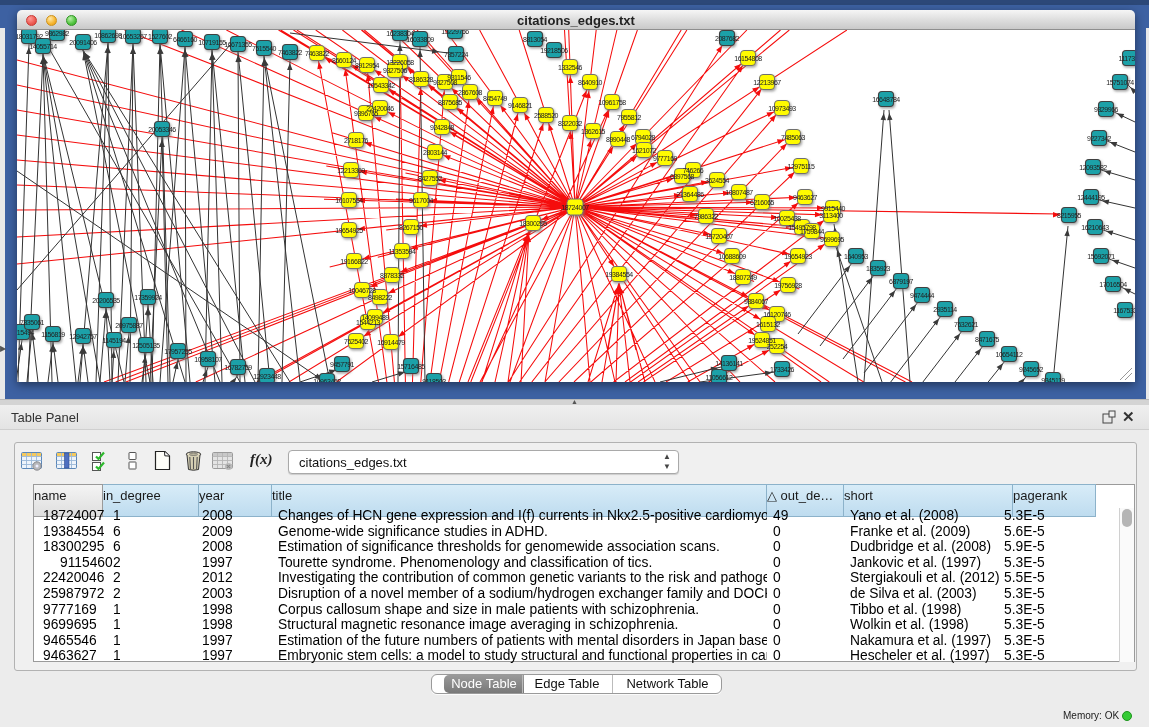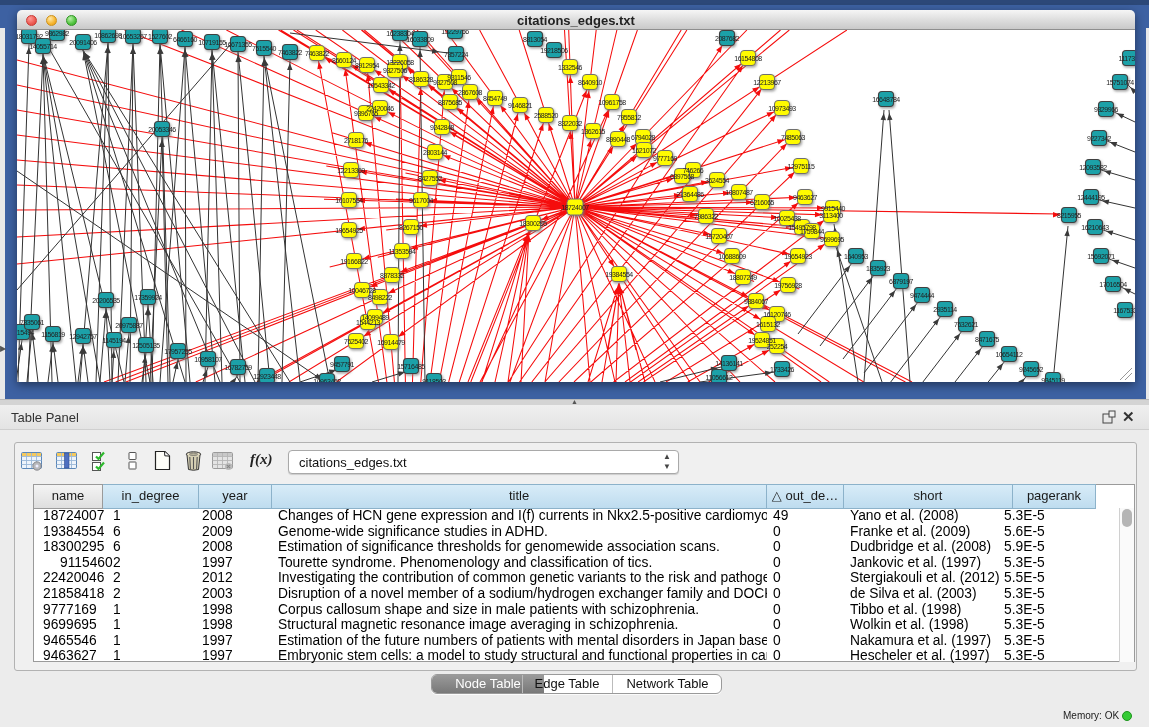--- a/index.html
+++ b/index.html
@@ -15,21 +15,21 @@
 #tpbar .t{position:absolute;left:11px;top:5px;font-size:13px;color:#333}
 #tpbar .x{position:absolute;left:1122px;top:3px;font-size:15px;font-weight:bold;color:#333}
 #tpbar svg{position:absolute;left:1102px;top:5px}
 .tic{position:absolute;top:450px}
 #fx{position:absolute;left:250px;top:451px;font-family:Liberation Serif, serif;font-style:italic;font-weight:bold;font-size:15px;color:#222}
 #dd{position:absolute;left:288px;top:450px;width:391px;height:24px;background:#fff;border:1px solid #a9a9a9;border-radius:4px;box-shadow:0 1px 1px rgba(0,0,0,.15)}
 #dd .t{position:absolute;left:10px;top:4px;font-size:13px;color:#111}
 #dd .a{position:absolute;left:374px;top:1px;font-size:8px;color:#444;line-height:10px;text-align:center}
 #panel{position:absolute;left:14px;top:442px;width:1123px;height:229px;background:#f0f0f0;border:1px solid #b2b2b2;border-radius:3px}
 #tbl{position:absolute;left:33px;top:484px;width:1102px;height:178px;background:#fff;border:1px solid #9a9a9a}
-.th{position:absolute;top:484px;height:25px;background:linear-gradient(#d8ecf8,#bedcef);border:1px solid #8cb2ca;border-left:none;font-size:13px;color:#1a1a1a;text-align:center;line-height:22px}
+.th{position:absolute;top:484px;height:33px;background:linear-gradient(#d8ecf8,#bedcef);border:1px solid #8cb2ca;border-left:none;font-size:13px;color:#1a1a1a;line-height:22px}
 .tr{position:absolute;left:0;width:1119px;height:15.6px;font-size:13.8px;color:#000}
 .tr span{position:absolute;top:0;white-space:nowrap}
 .tr .ttl{width:489px;overflow:hidden}
 #vsb{position:absolute;left:1119px;top:508px;width:15px;height:154px;background:#fafafa;border-left:1px solid #d0d0d0}
 #vsb .th2{position:absolute;left:2px;top:1px;width:10px;height:18px;border-radius:5px;background:#b5b5b5}
 #tabs{position:absolute;left:431px;top:674px;width:291px;height:20px;border:1px solid #9a9a9a;border-radius:6px;background:#fff;font-size:13px;color:#111;box-shadow:0 1px 0 rgba(255,255,255,.8)}
 #tabs .s{position:absolute;top:0;height:18px;line-height:18px;text-align:center}
 #tabs .sel{background:linear-gradient(#9a9a9a,#787878);color:#fff;border-radius:5px 0 0 5px}
 #mem{position:absolute;left:1063px;top:710px;font-size:10px;color:#222}
 #dot{position:absolute;left:1122px;top:710.5px;width:10px;height:10px;border-radius:50%;background:#35cb35;border:1px solid #1d941d}
@@ -444,21 +444,21 @@
 <div class="tr" style="top:570.4px">
     <span style="left:43px">22420046</span>
     <span style="left:113px">2</span>
     <span style="left:202px">2012</span>
     <span class="ttl" style="left:278px">Investigating the contribution of common genetic variants to the risk and pathogen…</span>
     <span style="left:773px">0</span>
     <span style="left:850px">Stergiakouli et al. (2012)</span>
     <span style="left:1004px">5.5E-5</span>
   </div>
 <div class="tr" style="top:586.0px">
-    <span style="left:43px">21858418</span>
+    <span style="left:43px">25987972</span>
     <span style="left:113px">2</span>
     <span style="left:202px">2003</span>
     <span class="ttl" style="left:278px">Disruption of a novel member of a sodium/hydrogen exchanger family and DOCK…</span>
     <span style="left:773px">0</span>
     <span style="left:850px">de Silva et al. (2003)</span>
     <span style="left:1004px">5.3E-5</span>
   </div>
 <div class="tr" style="top:601.5px">
     <span style="left:43px">9777169</span>
     <span style="left:113px">1</span>
@@ -492,18 +492,18 @@
     <span style="left:202px">1997</span>
     <span class="ttl" style="left:278px">Embryonic stem cells: a model to study structural and functional properties in car…</span>
     <span style="left:773px">0</span>
     <span style="left:850px">Hescheler et al. (1997)</span>
     <span style="left:1004px">5.3E-5</span>
   </div>
 <div id="vsb">
     <div class="th2"></div>
   </div>
 <div id="tabs">
-<div class="s sel" style="left:0;width:112px">Node Table</div>
+<div class="s sel" style="left:12px;width:80px">Node Table</div>
 <div class="s" style="left:90px;width:89px;border-left:1px solid #bbb">Edge Table</div>
 <div class="s" style="left:180px;width:110px;border-left:1px solid #bbb">Network Table</div>
 </div>
 <div id="mem">Memory: OK</div>
 <div id="dot"></div>
 
 </body></html>

